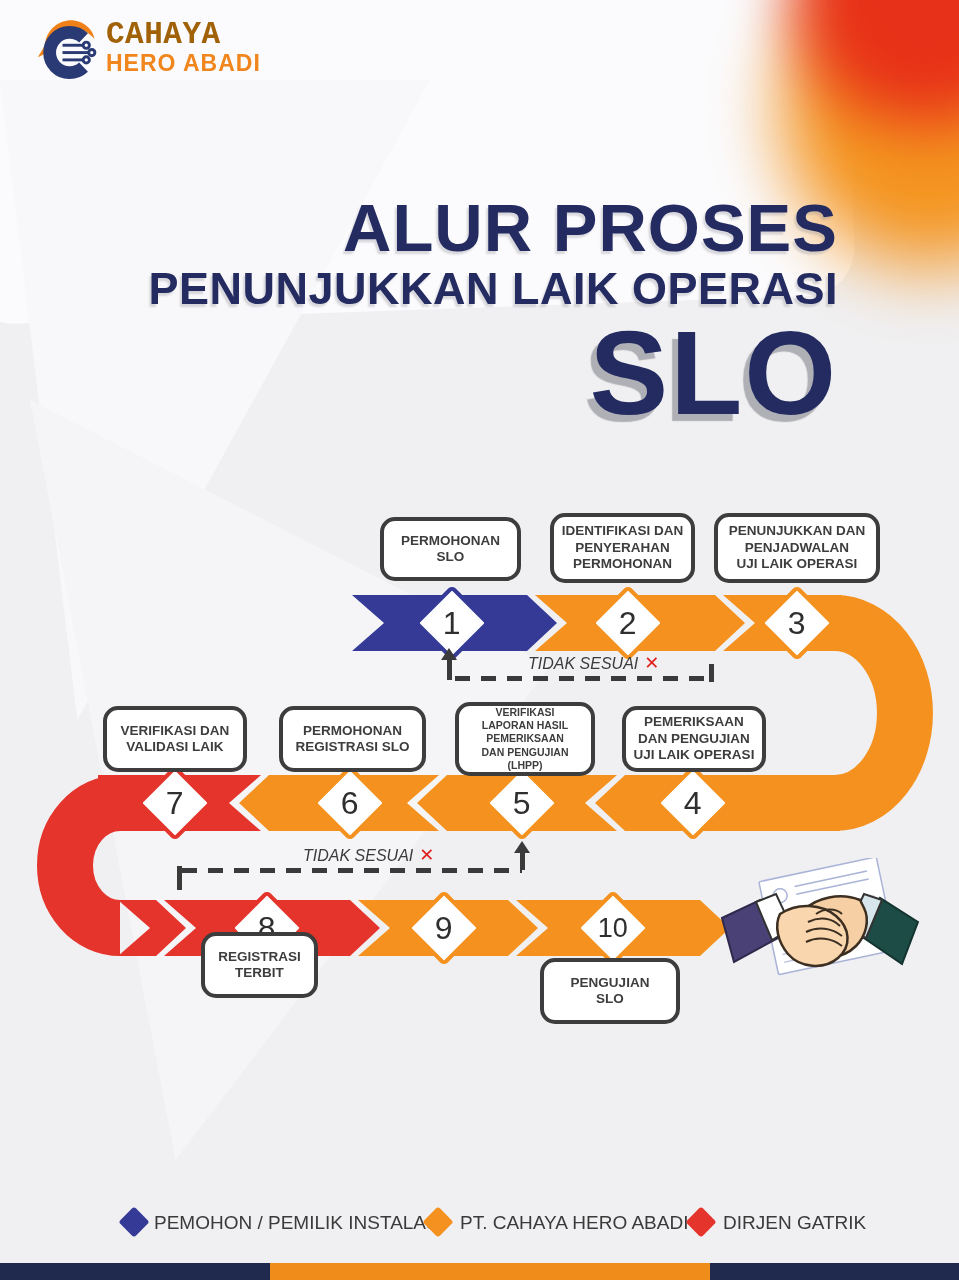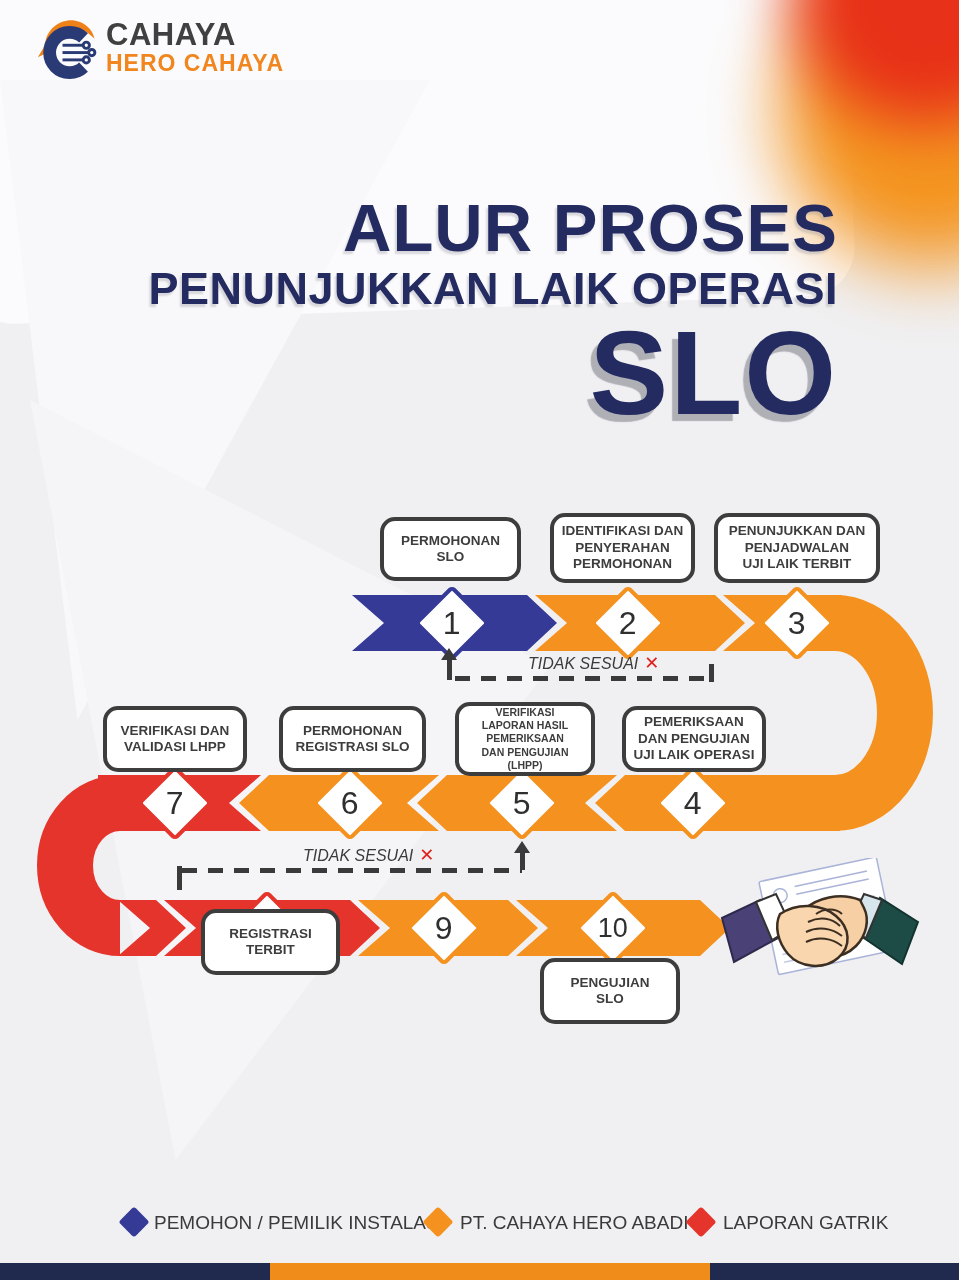--- a/index.html
+++ b/index.html
@@ -15,21 +15,21 @@
            clip-path:polygon(0 0,100% 35%,28% 100%);}
   .blob{position:absolute;border-radius:50%;}
   .blob-orange{left:740px;top:-90px;width:380px;height:400px;filter:blur(24px);
     background:radial-gradient(closest-side,#f4941f 0%,#f4941f 55%,rgba(244,148,32,0) 100%);}
   .blob-red{left:760px;top:-170px;width:330px;height:330px;filter:blur(20px);
     background:radial-gradient(closest-side,#e73118 0%,#e73118 55%,rgba(231,49,24,0) 100%);}
 
   
   .logo{position:absolute;left:36px;top:16px;display:flex;align-items:center;}
   .logo-text{margin-left:6px;}
-  .logo-title{font-size:31px;font-weight:bold;color:#404040;letter-spacing:.5px;line-height:1;}
+  .logo-title{font-size:31px;font-weight:bold;color:#a16207;letter-spacing:.5px;line-height:1;font-family:Liberation Mono, monospace;}
   .logo-sub{font-size:23px;font-weight:bold;color:#f0861d;letter-spacing:1px;line-height:1.15;}
 
   
   .t1,.t2,.t3{position:absolute;right:121px;color:#232b61;font-weight:bold;white-space:nowrap;line-height:1;}
   .t1{top:194px;font-size:67px;letter-spacing:1px;text-shadow:-2px 3px 2px rgba(150,150,160,.35);margin-left:44px;}
   .t2{top:266px;font-size:45px;letter-spacing:.5px;text-shadow:-2px 3px 2px rgba(150,150,160,.35);}
   .t3{top:314px;font-size:118px;letter-spacing:2px;text-shadow:-6px 7px 1px rgba(110,110,122,.5);}
 
   
   .flow-svg{position:absolute;left:0;top:0;pointer-events:none;}
@@ -97,21 +97,21 @@
         <line x1="29" y1="32" x2="51" y2="32"></line>
         <line x1="29" y1="40" x2="57" y2="40"></line>
         <line x1="29" y1="48" x2="51" y2="48"></line>
         <circle cx="55" cy="32" r="3.4" fill="#fff"></circle>
         <circle cx="61" cy="40" r="3.4" fill="#fff"></circle>
         <circle cx="55" cy="48" r="3.4" fill="#fff"></circle>
       </g>
     </svg>
     <div class="logo-text">
       <div class="logo-title">CAHAYA</div>
-      <div class="logo-sub">HERO CAHAYA</div>
+      <div class="logo-sub">HERO ABADI</div>
     </div>
   </div>
 
   <div class="t1">ALUR PROSES</div>
   <div class="t2">PENUNJUKKAN LAIK OPERASI</div>
   <div class="t3">SLO</div>
 
   <svg class="flow-svg" width="959" height="1280" viewBox="0 0 959 1280">
     <path d="M 835 623 A 70 90 0 0 1 835 803" fill="none" stroke="#f5921f" stroke-width="56"></path>
     <path d="M 120 803 A 55 62.5 0 0 0 120 928" fill="none" stroke="#e5342b" stroke-width="56"></path>
@@ -162,35 +162,35 @@
       <span>10</span>
     </div>
 
   <div class="box b-blue" style="left:380px;top:517px;width:141px;height:64px;">PERMOHONAN
 SLO</div>
   <div class="box b-orange" style="left:550px;top:513px;width:145px;height:70px;">IDENTIFIKASI DAN
 PENYERAHAN
 PERMOHONAN</div>
   <div class="box b-orange" style="left:714px;top:513px;width:166px;height:70px;">PENUNJUKKAN DAN
 PENJADWALAN
-UJI LAIK TERBIT</div>
+UJI LAIK OPERASI</div>
 
   <div class="box b-red" style="left:103px;top:706px;width:144px;height:66px;">VERIFIKASI DAN
-VALIDASI LHPP</div>
+VALIDASI LAIK</div>
   <div class="box b-orange" style="left:279px;top:706px;width:147px;height:66px;">PERMOHONAN
 REGISTRASI SLO</div>
   <div class="box b-orange small" style="left:455px;top:702px;width:140px;height:74px;">VERIFIKASI
 LAPORAN HASIL
 PEMERIKSAAN
 DAN PENGUJIAN (LHPP)</div>
   <div class="box b-orange" style="left:622px;top:706px;width:144px;height:66px;">PEMERIKSAAN
 DAN PENGUJIAN
 UJI LAIK OPERASI</div>
 
-  <div class="box b-red" style="left:201px;top:909px;width:139px;height:66px;">REGISTRASI
+  <div class="box b-red" style="left:201px;top:932px;width:117px;height:66px;">REGISTRASI
 TERBIT</div>
   <div class="box b-orange" style="left:540px;top:958px;width:140px;height:66px;">PENGUJIAN
 SLO</div>
 
   <div class="uparrow-head" style="left:441px;top:648px;"></div>
   <div class="uparrow-line" style="left:447px;top:659px;height:21px;"></div>
   <div class="dash" style="left:455px;top:676px;width:252px;"></div>
   <div class="vtick" style="left:709px;top:664px;height:18px;"></div>
   <div class="reject" style="left:528px;top:652px;">
     <span>TIDAK SESUAI</span><span class="x">✕</span>
@@ -226,19 +226,19 @@
     <path d="M86,74 C98,68 112,70 122,78" fill="none" stroke="#3c2f22" stroke-width="2"></path>
     <path d="M86,84 C98,78 112,80 122,88" fill="none" stroke="#3c2f22" stroke-width="2"></path>
     <path d="M96,56 C104,50 116,50 122,56" fill="none" stroke="#3c2f22" stroke-width="2"></path>
   </svg>
 
   <div class="leg-dia" style="left:123px;top:1211px;background:#343a96;"></div>
   <div class="leg-label" style="left:154px;top:1212px;">PEMOHON / PEMILIK INSTALASI</div>
   <div class="leg-dia" style="left:427px;top:1211px;background:#f5921f;"></div>
   <div class="leg-label" style="left:460px;top:1212px;">PT. CAHAYA HERO ABADI</div>
   <div class="leg-dia" style="left:690px;top:1211px;background:#e5342b;"></div>
-  <div class="leg-label" style="left:723px;top:1212px;">LAPORAN GATRIK</div>
+  <div class="leg-label" style="left:723px;top:1212px;">DIRJEN GATRIK</div>
 
   <div class="footer">
     <div class="footer-orange"></div>
   </div>
 
 </div>
 
 </body></html>

